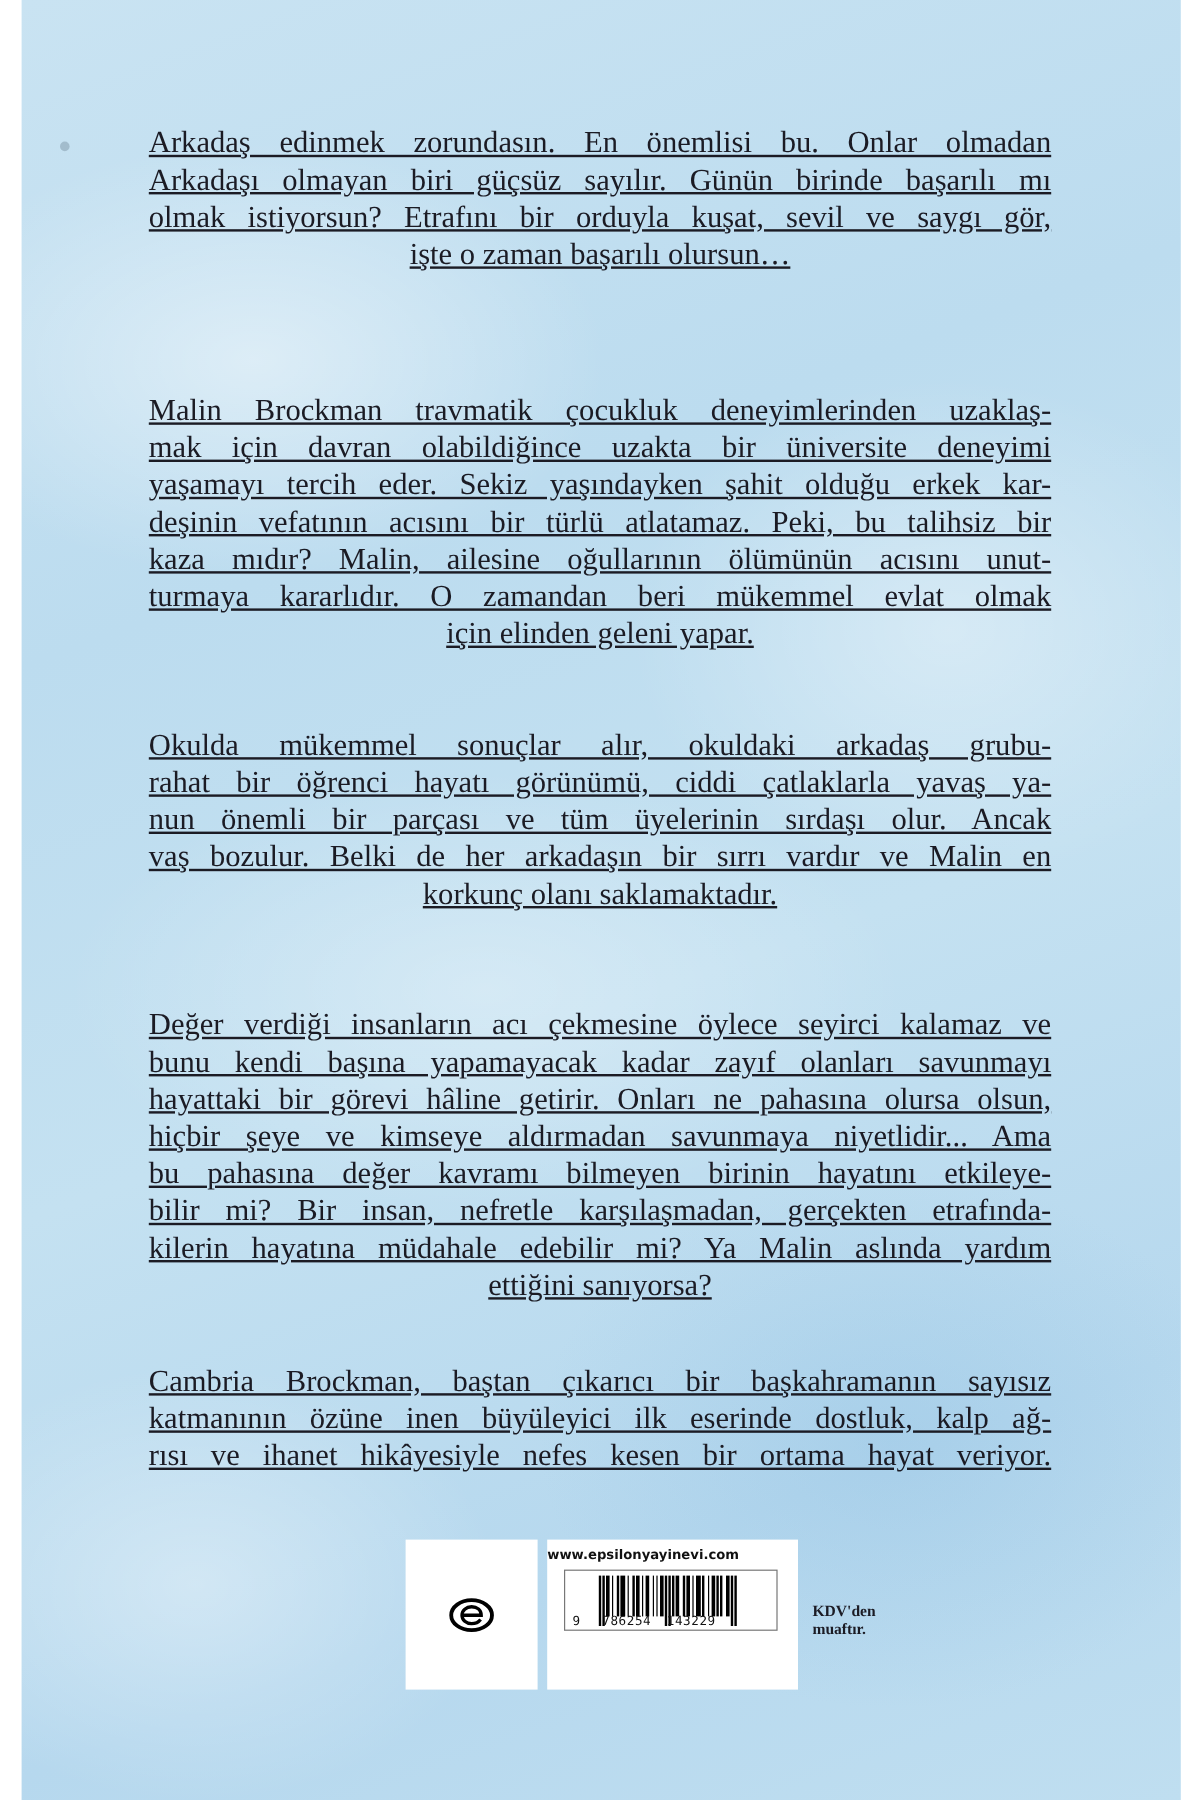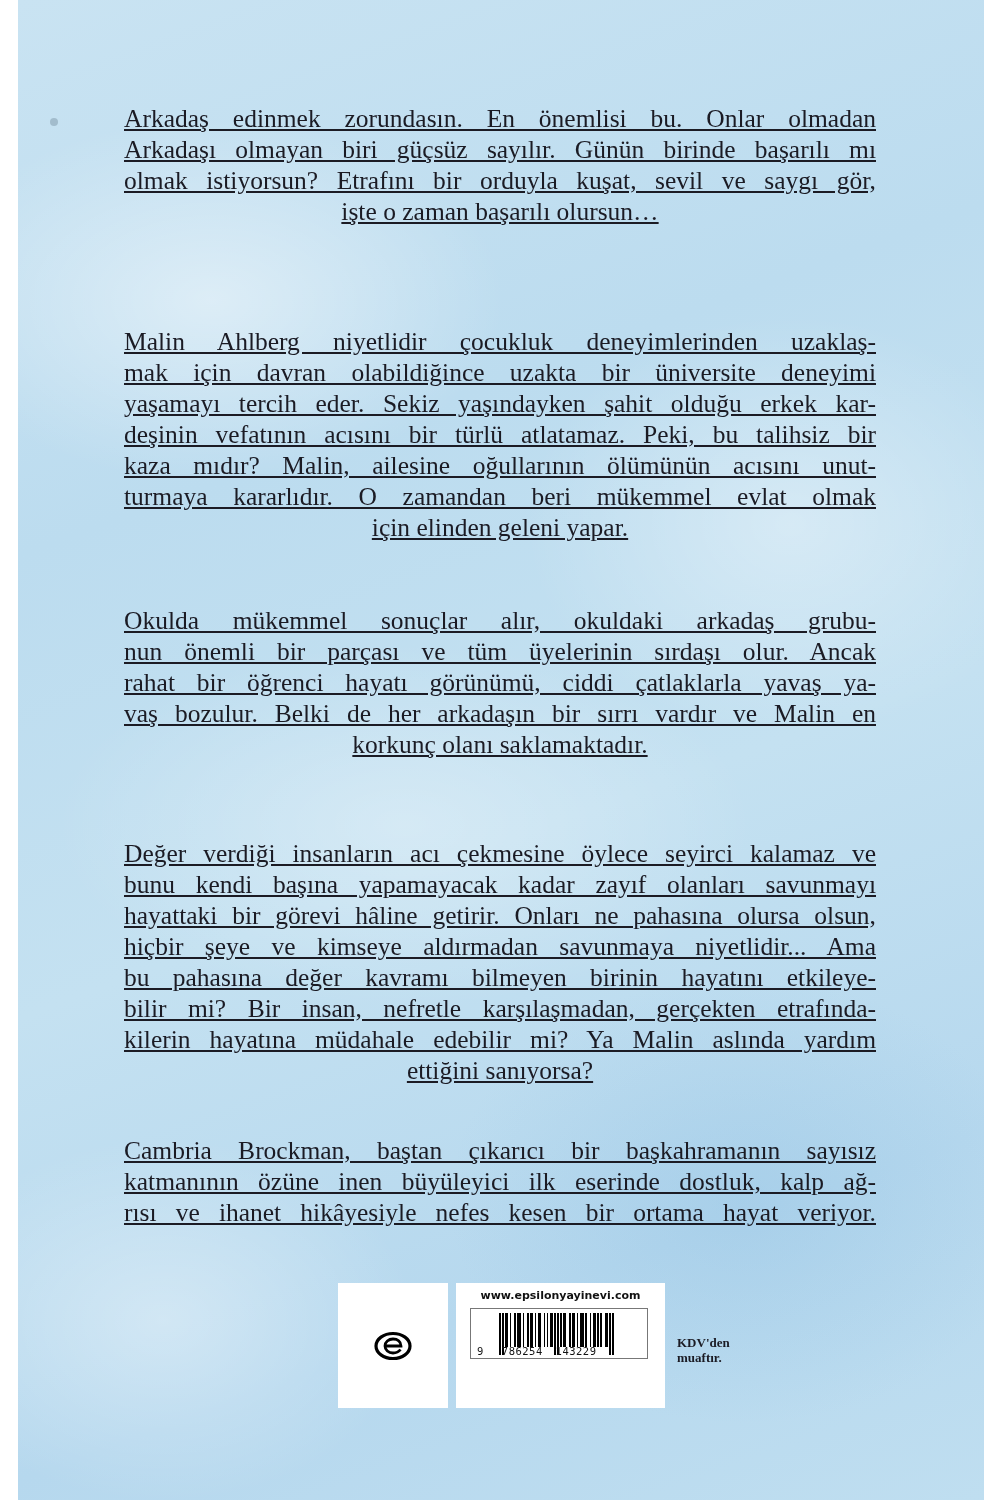--- a/index.html
+++ b/index.html
@@ -40,21 +40,21 @@
     .logo-box {
       position: absolute; left: 338px; top: 1283px; width: 110px; height: 125px;
       background: #ffffff;
       display: flex; align-items: center; justify-content: center;
     }
     .barcode-box {
       position: absolute; left: 456px; top: 1283px; width: 209px; height: 125px;
       background: #ffffff;
     }
     .url {
-      position: absolute; left: 0; top: 6px; width: 209px; text-align: center;
+      position: absolute; left: 0; top: 6px; width: 209px; text-align: left;
       font-family: "DejaVu Sans", "Liberation Sans", sans-serif;
       font-weight: bold; font-size: 11px; color: #111;
     }
     .bc-frame {
       position: absolute; left: 14px; top: 25px; width: 178px; height: 51px;
       border: 1px solid #777; box-sizing: border-box; background: #fff;
     }
     .bars {
       position: absolute; left: 28px; top: 4px; width: 128px; height: 42px;
       display: flex; align-items: flex-start;
@@ -82,33 +82,33 @@
 <div class="speck"></div>
 
 <div class="para" id="p1">
   <span class="line">Arkadaş edinmek zorundasın. En önemlisi bu. Onlar olmadan</span>
   <span class="line">Arkadaşı olmayan biri güçsüz sayılır. Günün birinde başarılı mı</span>
   <span class="line">olmak istiyorsun? Etrafını bir orduyla kuşat, sevil ve saygı gör,</span>
   <span class="line center">işte o zaman başarılı olursun…</span>
 </div>
 
 <div class="para" id="p2">
-  <span class="line">Malin Ahlberg niyetlidir çocukluk deneyimlerinden uzaklaş-</span>
+  <span class="line">Malin Brockman travmatik çocukluk deneyimlerinden uzaklaş-</span>
   <span class="line">mak için davran olabildiğince uzakta bir üniversite deneyimi</span>
   <span class="line">yaşamayı tercih eder. Sekiz yaşındayken şahit olduğu erkek kar-</span>
   <span class="line">deşinin vefatının acısını bir türlü atlatamaz. Peki, bu talihsiz bir</span>
   <span class="line">kaza mıdır? Malin, ailesine oğullarının ölümünün acısını unut-</span>
   <span class="line">turmaya kararlıdır. O zamandan beri mükemmel evlat olmak</span>
   <span class="line center">için elinden geleni yapar.</span>
 </div>
 
 <div class="para" id="p3">
   <span class="line">Okulda mükemmel sonuçlar alır, okuldaki arkadaş grubu-</span>
+  <span class="line">rahat bir öğrenci hayatı görünümü, ciddi çatlaklarla yavaş ya-</span>
   <span class="line">nun önemli bir parçası ve tüm üyelerinin sırdaşı olur. Ancak</span>
-  <span class="line">rahat bir öğrenci hayatı görünümü, ciddi çatlaklarla yavaş ya-</span>
   <span class="line">vaş bozulur. Belki de her arkadaşın bir sırrı vardır ve Malin en</span>
   <span class="line center">korkunç olanı saklamaktadır.</span>
 </div>
 
 <div class="para" id="p4">
   <span class="line">Değer verdiği insanların acı çekmesine öylece seyirci kalamaz ve</span>
   <span class="line">bunu kendi başına yapamayacak kadar zayıf olanları savunmayı</span>
   <span class="line">hayattaki bir görevi hâline getirir. Onları ne pahasına olursa olsun,</span>
   <span class="line">hiçbir şeye ve kimseye aldırmadan savunmaya niyetlidir... Ama</span>
   <span class="line">bu pahasına değer kavramı bilmeyen birinin hayatını etkileye-</span>

